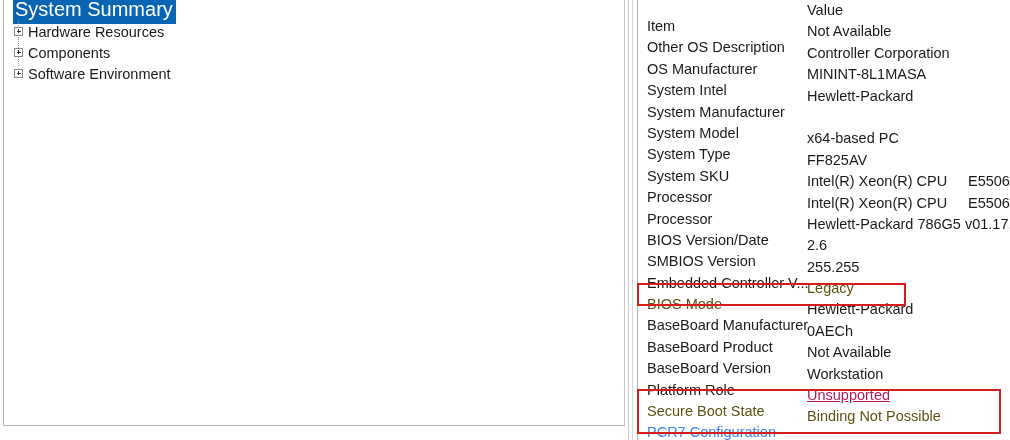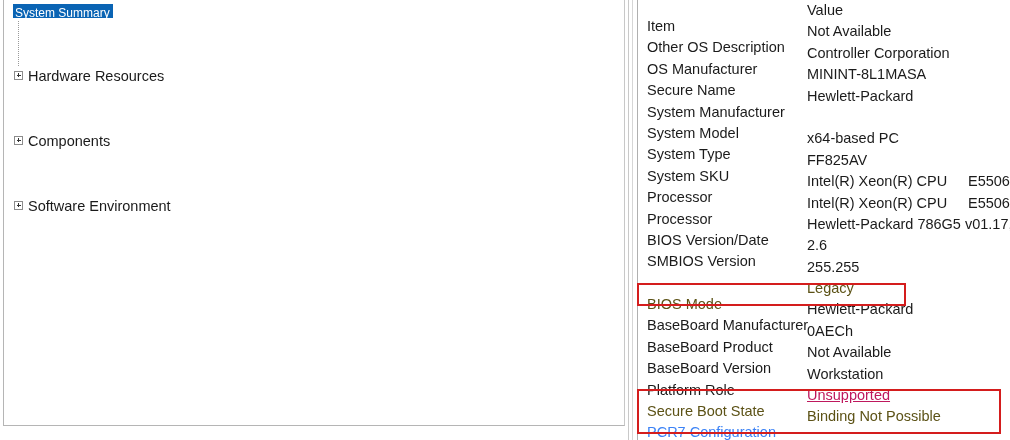--- a/index.html
+++ b/index.html
@@ -57,28 +57,27 @@
   .tree-item.root-sel {
     padding-left: 9px;
   }
 
   .tree-label-selected {
     display: inline-block;
     background: #0a64b4;
     color: #ffffff;
     padding: 0 3px 0 2px;
     line-height: 19px;
-    height: 14px;
+    height: 24px;
     vertical-align: middle;
-    font-size: 12px;
+    font-size: 20px;
   }
 
   .tree-child {
     padding-left: 10px;
-    margin-top: 44px;
   }
 
   .expander {
     display: inline-block;
     position: relative;
     width: 9px;
     height: 9px;
     border: 1px solid #8c8c8c;
     background: #ffffff;
     vertical-align: middle;
@@ -266,21 +265,21 @@
         </div>
         <div class="grid-row">
           <span class="cell-item">Other OS Description</span>
           <span class="cell-value">Not Available</span>
         </div>
         <div class="grid-row">
           <span class="cell-item">OS Manufacturer</span>
           <span class="cell-value">Controller Corporation</span>
         </div>
         <div class="grid-row">
-          <span class="cell-item">Secure Name</span>
+          <span class="cell-item">System Intel</span>
           <span class="cell-value">MININT-8L1MASA</span>
         </div>
         <div class="grid-row">
           <span class="cell-item">System Manufacturer</span>
           <span class="cell-value">Hewlett-Packard</span>
         </div>
         <div class="grid-row">
           <span class="cell-item">System Model</span>
         </div>
         <div class="grid-row">
@@ -303,20 +302,21 @@
         </div>
         <div class="grid-row">
           <span class="cell-item">BIOS Version/Date</span>
           <span class="cell-value">Hewlett-Packard 786G5 v01.17, 8/</span>
         </div>
         <div class="grid-row">
           <span class="cell-item">SMBIOS Version</span>
           <span class="cell-value">2.6</span>
         </div>
         <div class="grid-row">
+          <span class="cell-item">Embedded Controller V...</span>
           <span class="cell-value">255.255</span>
         </div>
         <div class="grid-row flagged">
           <span class="cell-item" style="color: rgb(92, 82, 22);">BIOS Mode</span>
           <span class="cell-value" style="color: rgb(92, 82, 22);">Legacy</span>
         </div>
         <div class="grid-row">
           <span class="cell-item">BaseBoard Manufacturer</span>
           <span class="cell-value">Hewlett-Packard</span>
         </div>

